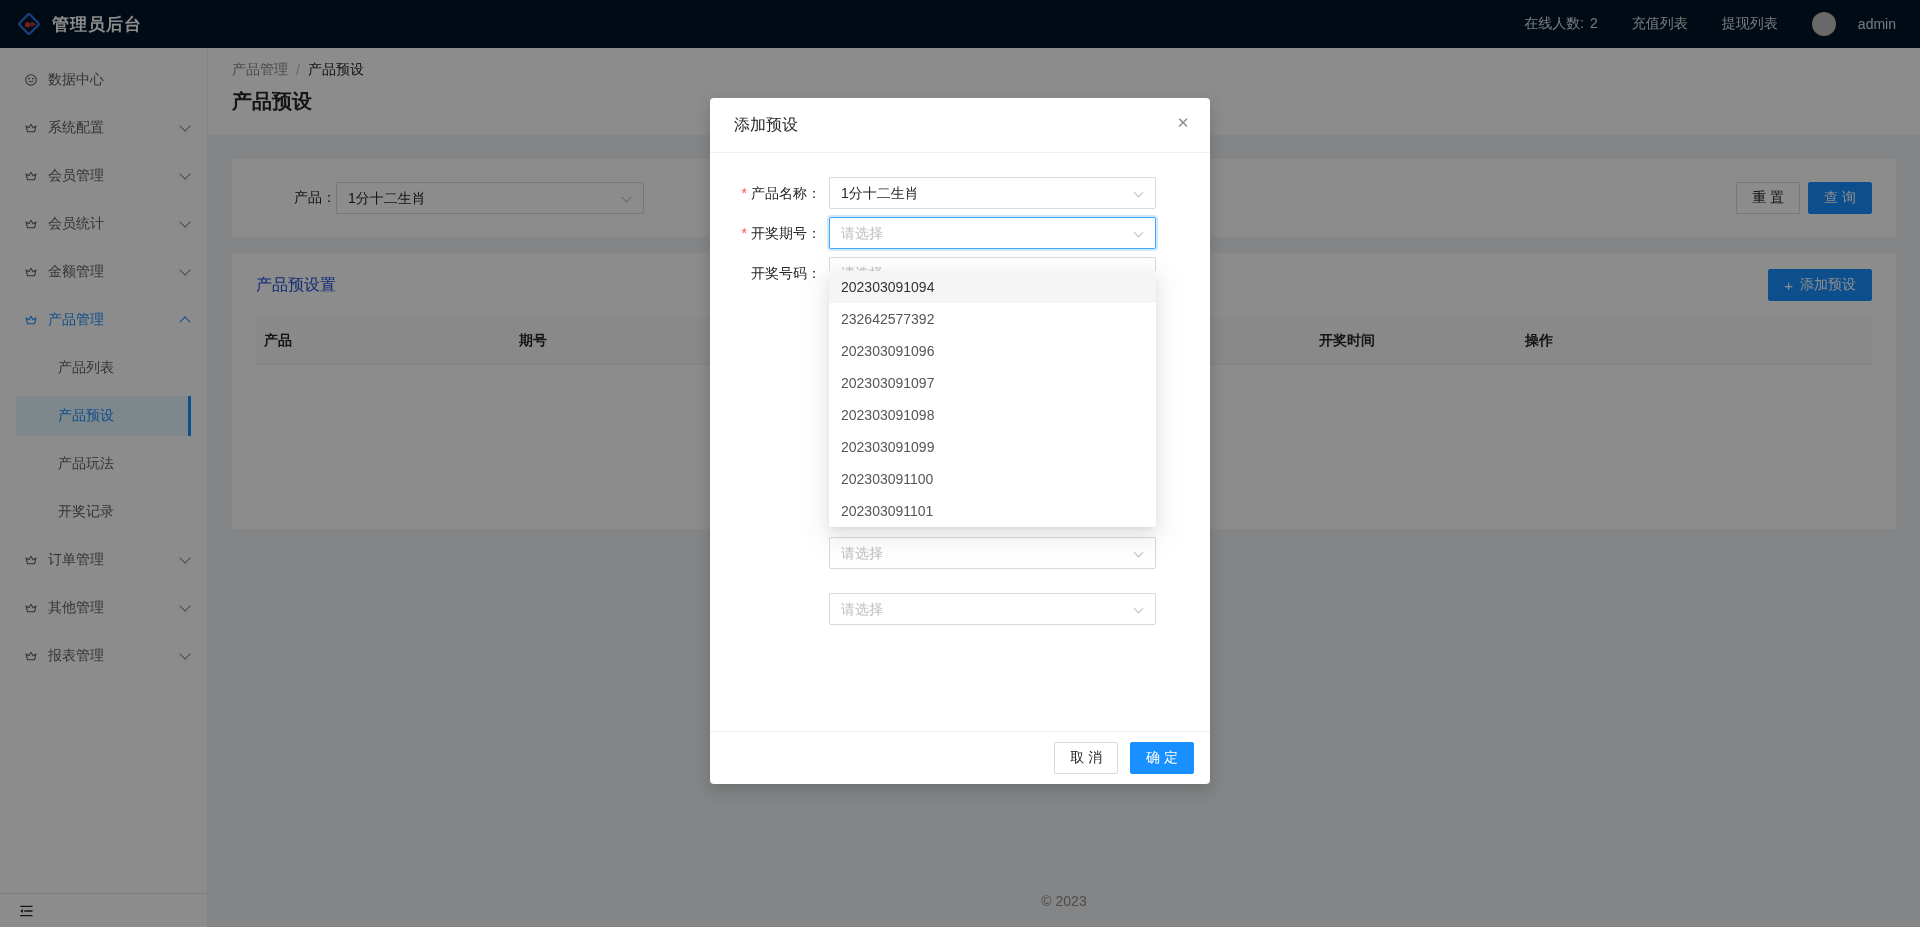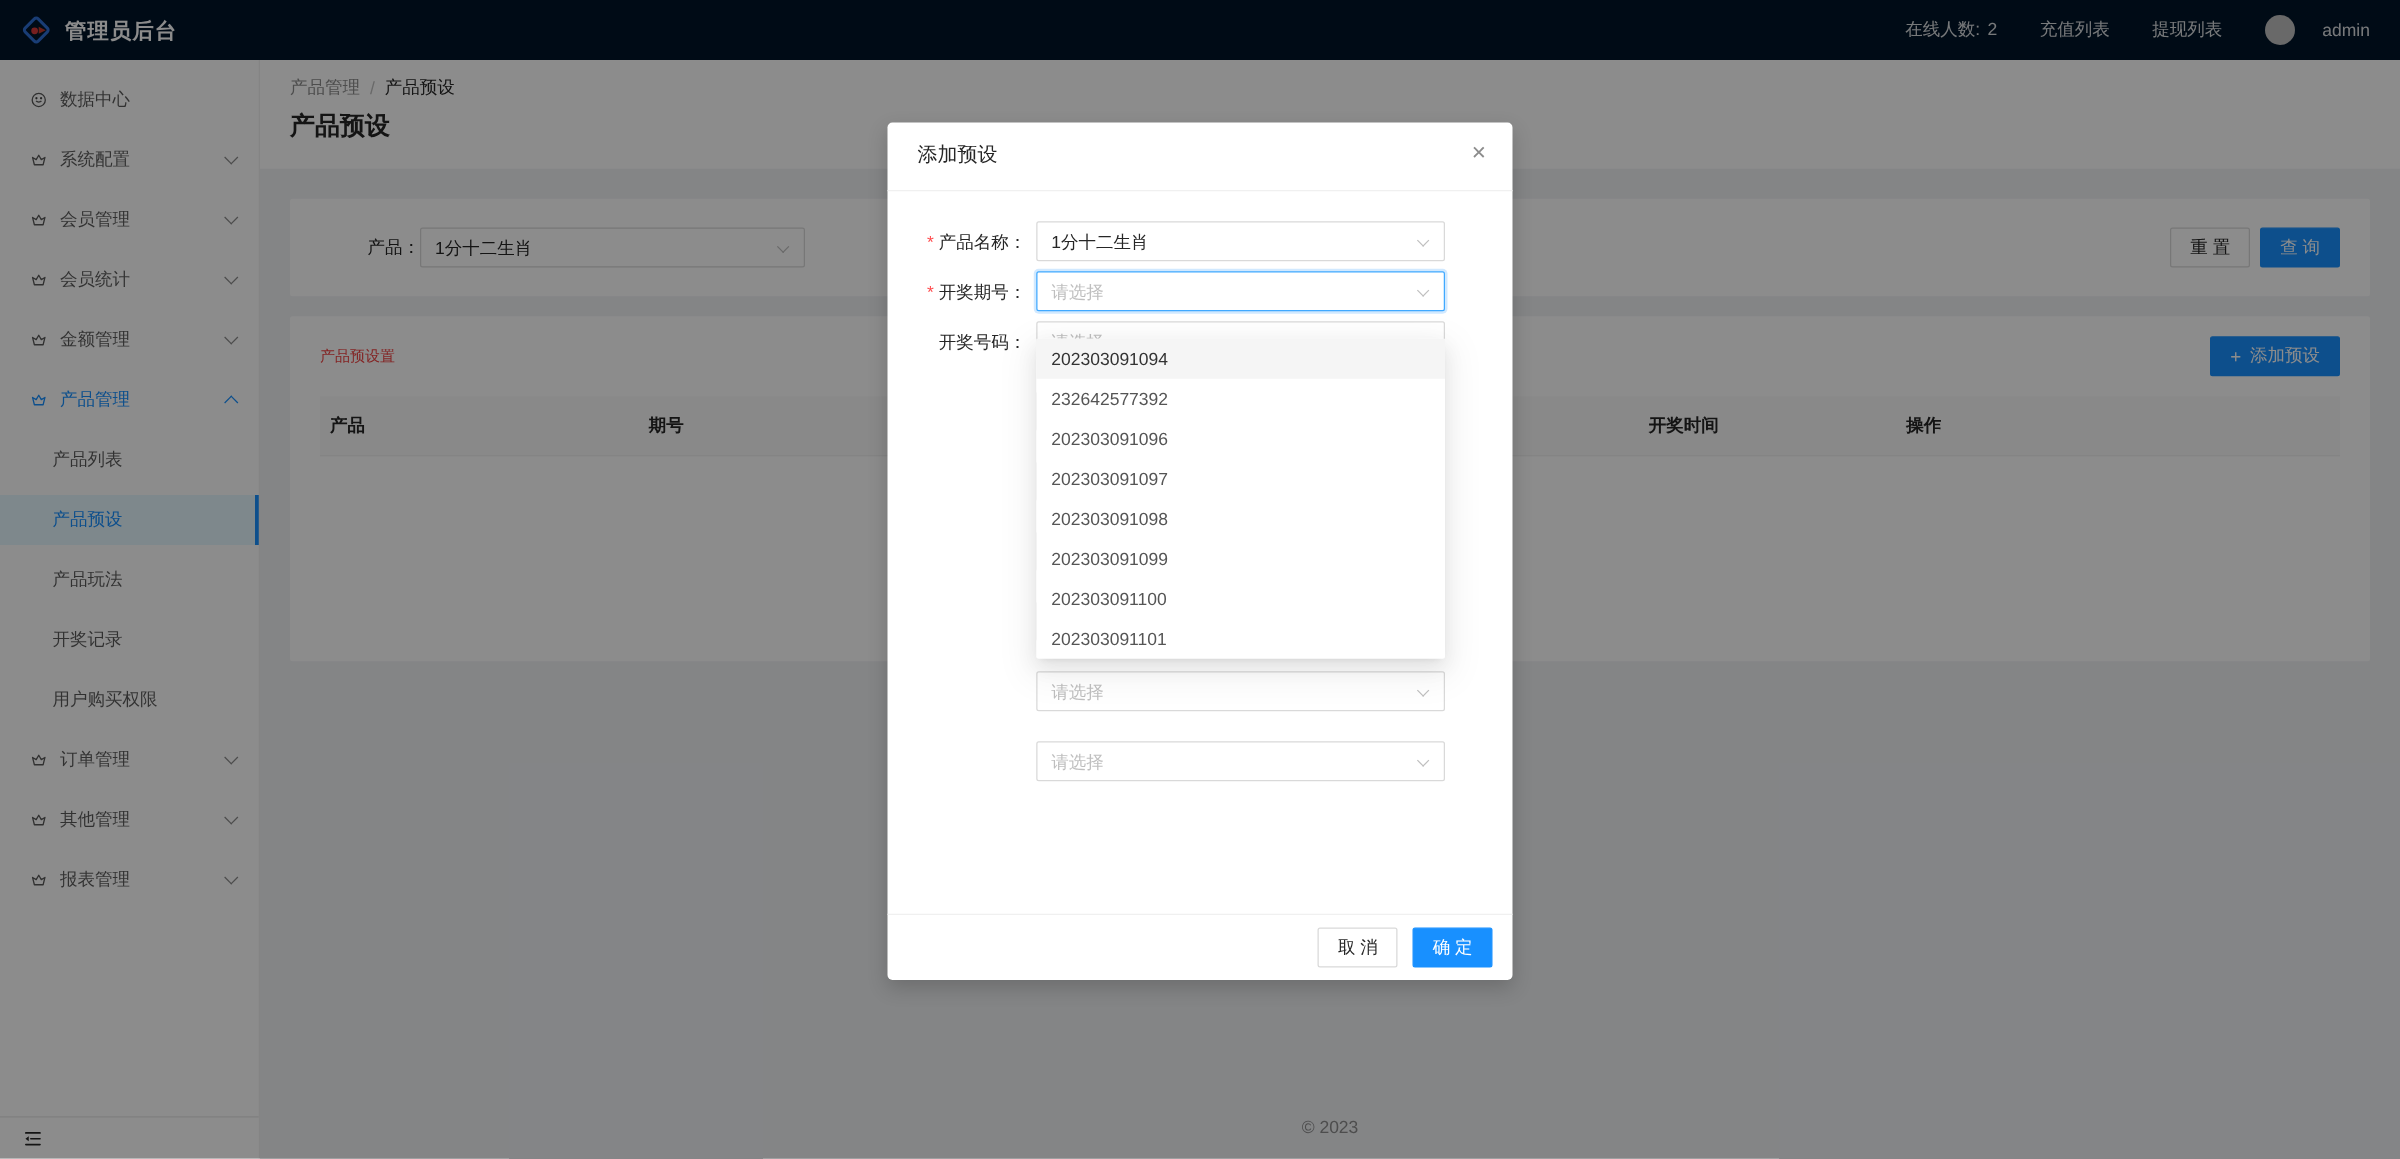--- a/index.html
+++ b/index.html
@@ -17,21 +17,21 @@
   .nav-item{margin-left:34px;cursor:pointer;white-space:nowrap}
   .online-count{margin-left:6px}
   .avatar{width:24px;height:24px;border-radius:50%;background:#bfbfbf;margin-left:34px;flex:none}
   .username{color:rgba(255,255,255,.85);margin-left:22px}
   
   .sidebar{position:absolute;top:48px;left:0;bottom:0;width:208px;background:#fff;z-index:5;border-right:1px solid #f0f0f0}
   .menu{list-style:none;padding-top:4px}
   .menu-item{position:relative;height:40px;margin:8px 0;display:flex;align-items:center;padding-left:24px;color:rgba(0,0,0,.65);cursor:pointer;font-size:14px}
   .menu-item .mi-label{margin-left:10px}
   .menu-item.open-parent{color:#1890ff}
-  .sub-item{position:relative;height:40px;margin:8px 0;display:flex;align-items:center;padding-left:42px;color:rgba(0,0,0,.65);cursor:pointer}
+  .sub-item{position:relative;height:40px;margin:8px 16px;display:flex;align-items:center;padding-left:42px;color:rgba(0,0,0,.65);cursor:pointer}
   .sub-item.active{background:#e6f7ff;color:#1890ff}
   .sub-item.active::after{content:"";position:absolute;right:0;top:0;bottom:0;width:3px;background:#1890ff}
   .caret{position:absolute;right:18px;top:14px;width:8px;height:8px;border-right:1.6px solid #8c8c8c;border-bottom:1.6px solid #8c8c8c;transform:rotate(45deg)}
   .caret.up{transform:rotate(-135deg);top:18px;border-color:#1890ff}
   .mi-icon{display:inline-flex;flex:none;width:14px;height:14px}
   .sidebar-trigger{position:absolute;bottom:0;left:0;right:0;height:34px;border-top:1px solid #e8e8e8;display:flex;align-items:center;padding-left:18px;cursor:pointer;background:#fff}
   
   .main{margin-left:208px;position:relative;height:879px}
   .page-header{background:#fff;padding:13px 24px 20px}
   .breadcrumb{font-size:14px;display:flex;align-items:center}
@@ -51,21 +51,21 @@
   .select.focused{border-color:#40a9ff;box-shadow:0 0 0 2px rgba(24,144,255,.2)}
   .ph{color:#bfbfbf}
   
   .btn{display:inline-flex;align-items:center;justify-content:center;height:32px;padding:12px 15px;border:1px solid #d9d9d9;border-radius:2px;background:#fff;font-size:14px;color:#262626;cursor:pointer;white-space:nowrap}
   .btn-primary{background:#1890ff;border-color:#1890ff;color:#fff}
   .btn + .btn{margin-left:8px}
   .plus{margin-right:7px;font-size:15px}
   
   .table-card{margin-top:16px;padding:16px 24px 0}
   .table-card-header{display:flex;align-items:center;height:32px}
-  .table-card-title{font-size:12px;font-weight:500;color:#ef4444}
+  .table-card-title{font-size:16px;font-weight:500;color:#1d4ed8}
   .table-card-header .btn{margin-left:auto}
   .table-header{display:flex;margin-top:16px;background:#fafafa;height:48px;align-items:center;border-bottom:1px solid #f0f0f0}
   .th{position:relative;padding-left:8px;font-weight:700;color:#262626;flex:none}
   .th + .th::before{content:"";position:absolute;left:0;top:15px;bottom:15px;width:1px;background:#e8e8e8}
   .table-body{height:164px}
   .copyright{position:absolute;left:0;right:0;top:845px;text-align:center;color:#8c8c8c}
   
   .overlay{position:absolute;inset:0;background:rgba(0,0,0,.45);z-index:100}
   .modal{position:absolute;left:710px;top:98px;width:500px;background:#fff;border-radius:4px;z-index:200;box-shadow:0 6px 16px rgba(0,0,0,.18)}
   .modal-header{position:relative;padding:16px 24px;border-bottom:1px solid #f0f0f0;font-size:16px;font-weight:500;color:#262626;line-height:22px}
@@ -173,23 +173,20 @@
     </li>
     <li class="sub-item active">
       <span>产品预设</span>
     </li>
     <li class="sub-item">
       <span>产品玩法</span>
     </li>
     <li class="sub-item">
       <span>开奖记录</span>
     </li>
-    <li class="sub-item">
-      <span>用户购买权限</span>
-    </li>
     <li class="menu-item">
       <span class="mi-icon">
         <svg width="14" height="14" viewBox="0 0 24 24" fill="none" stroke="currentColor" stroke-width="1.8" stroke-linejoin="round">
             <path d="M3.5 8.5 L6 18.5 H18 L20.5 8.5 L15.5 11.5 L12 5.5 L8.5 11.5 Z"></path>
           </svg>
       </span>
       <span class="mi-label">订单管理</span>
       <span class="caret"></span>
     </li>
     <li class="menu-item">

